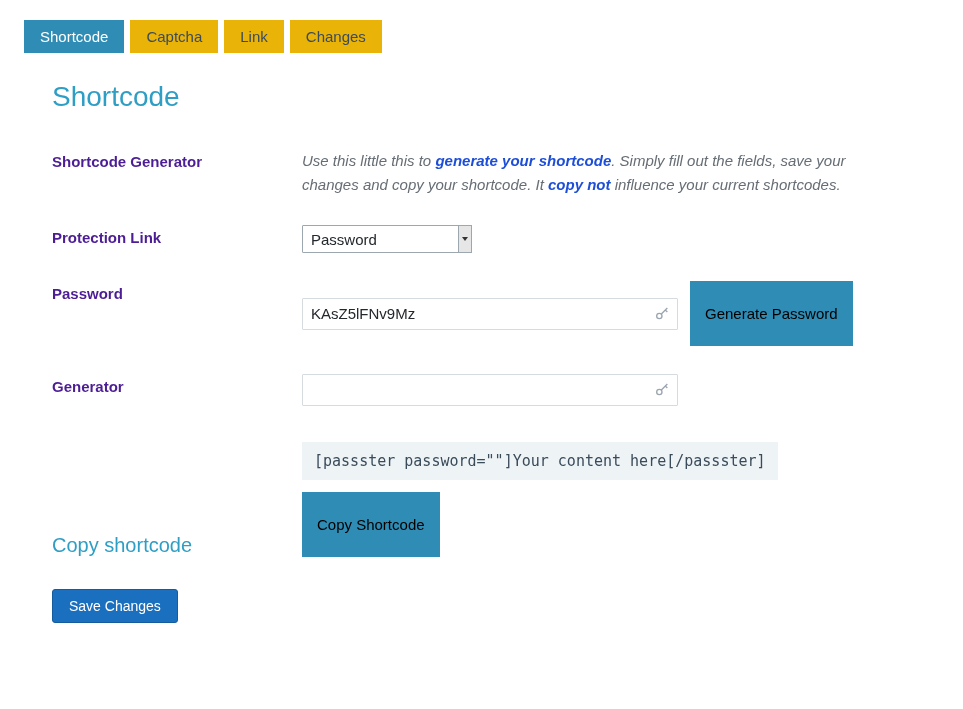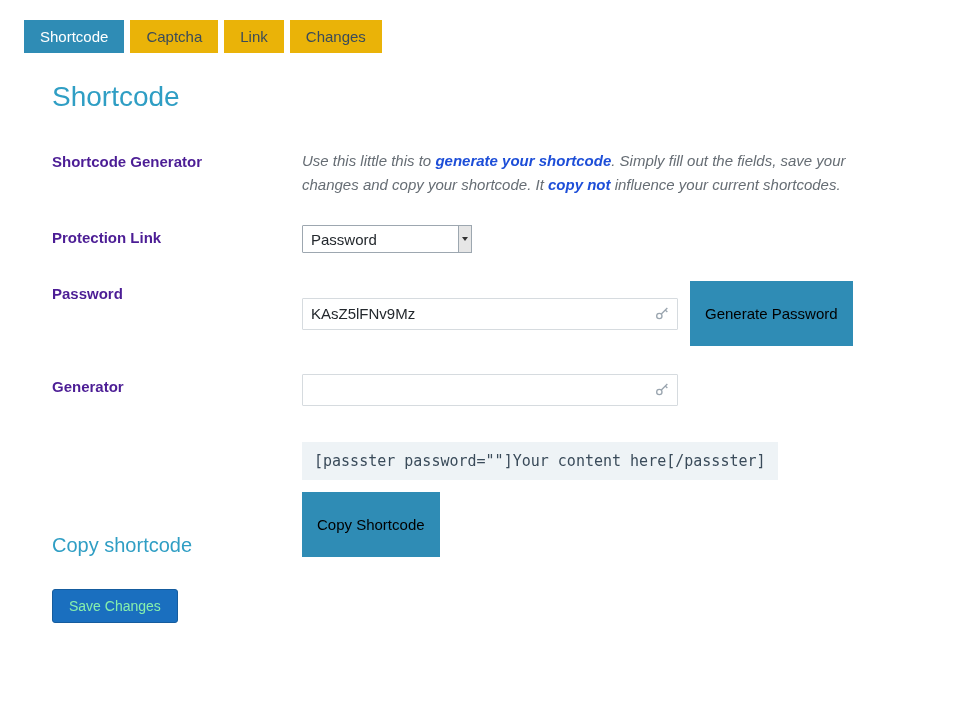--- a/index.html
+++ b/index.html
@@ -153,21 +153,21 @@
       color: #3a4b5a;
       display: inline-block;
       margin-bottom: 12px;
     }
     .save-row {
       margin-left: 28px;
       margin-top: 32px;
     }
     .btn-save {
       background: #1a6fbf;
-      color: #86efac;
+      color: #ffffff;
       border: 1px solid #155c9e;
       padding: 8px 16px;
       font-size: 14px;
       border-radius: 3px;
       cursor: pointer;
     }
   </style>
 </head>
 <body>
 

